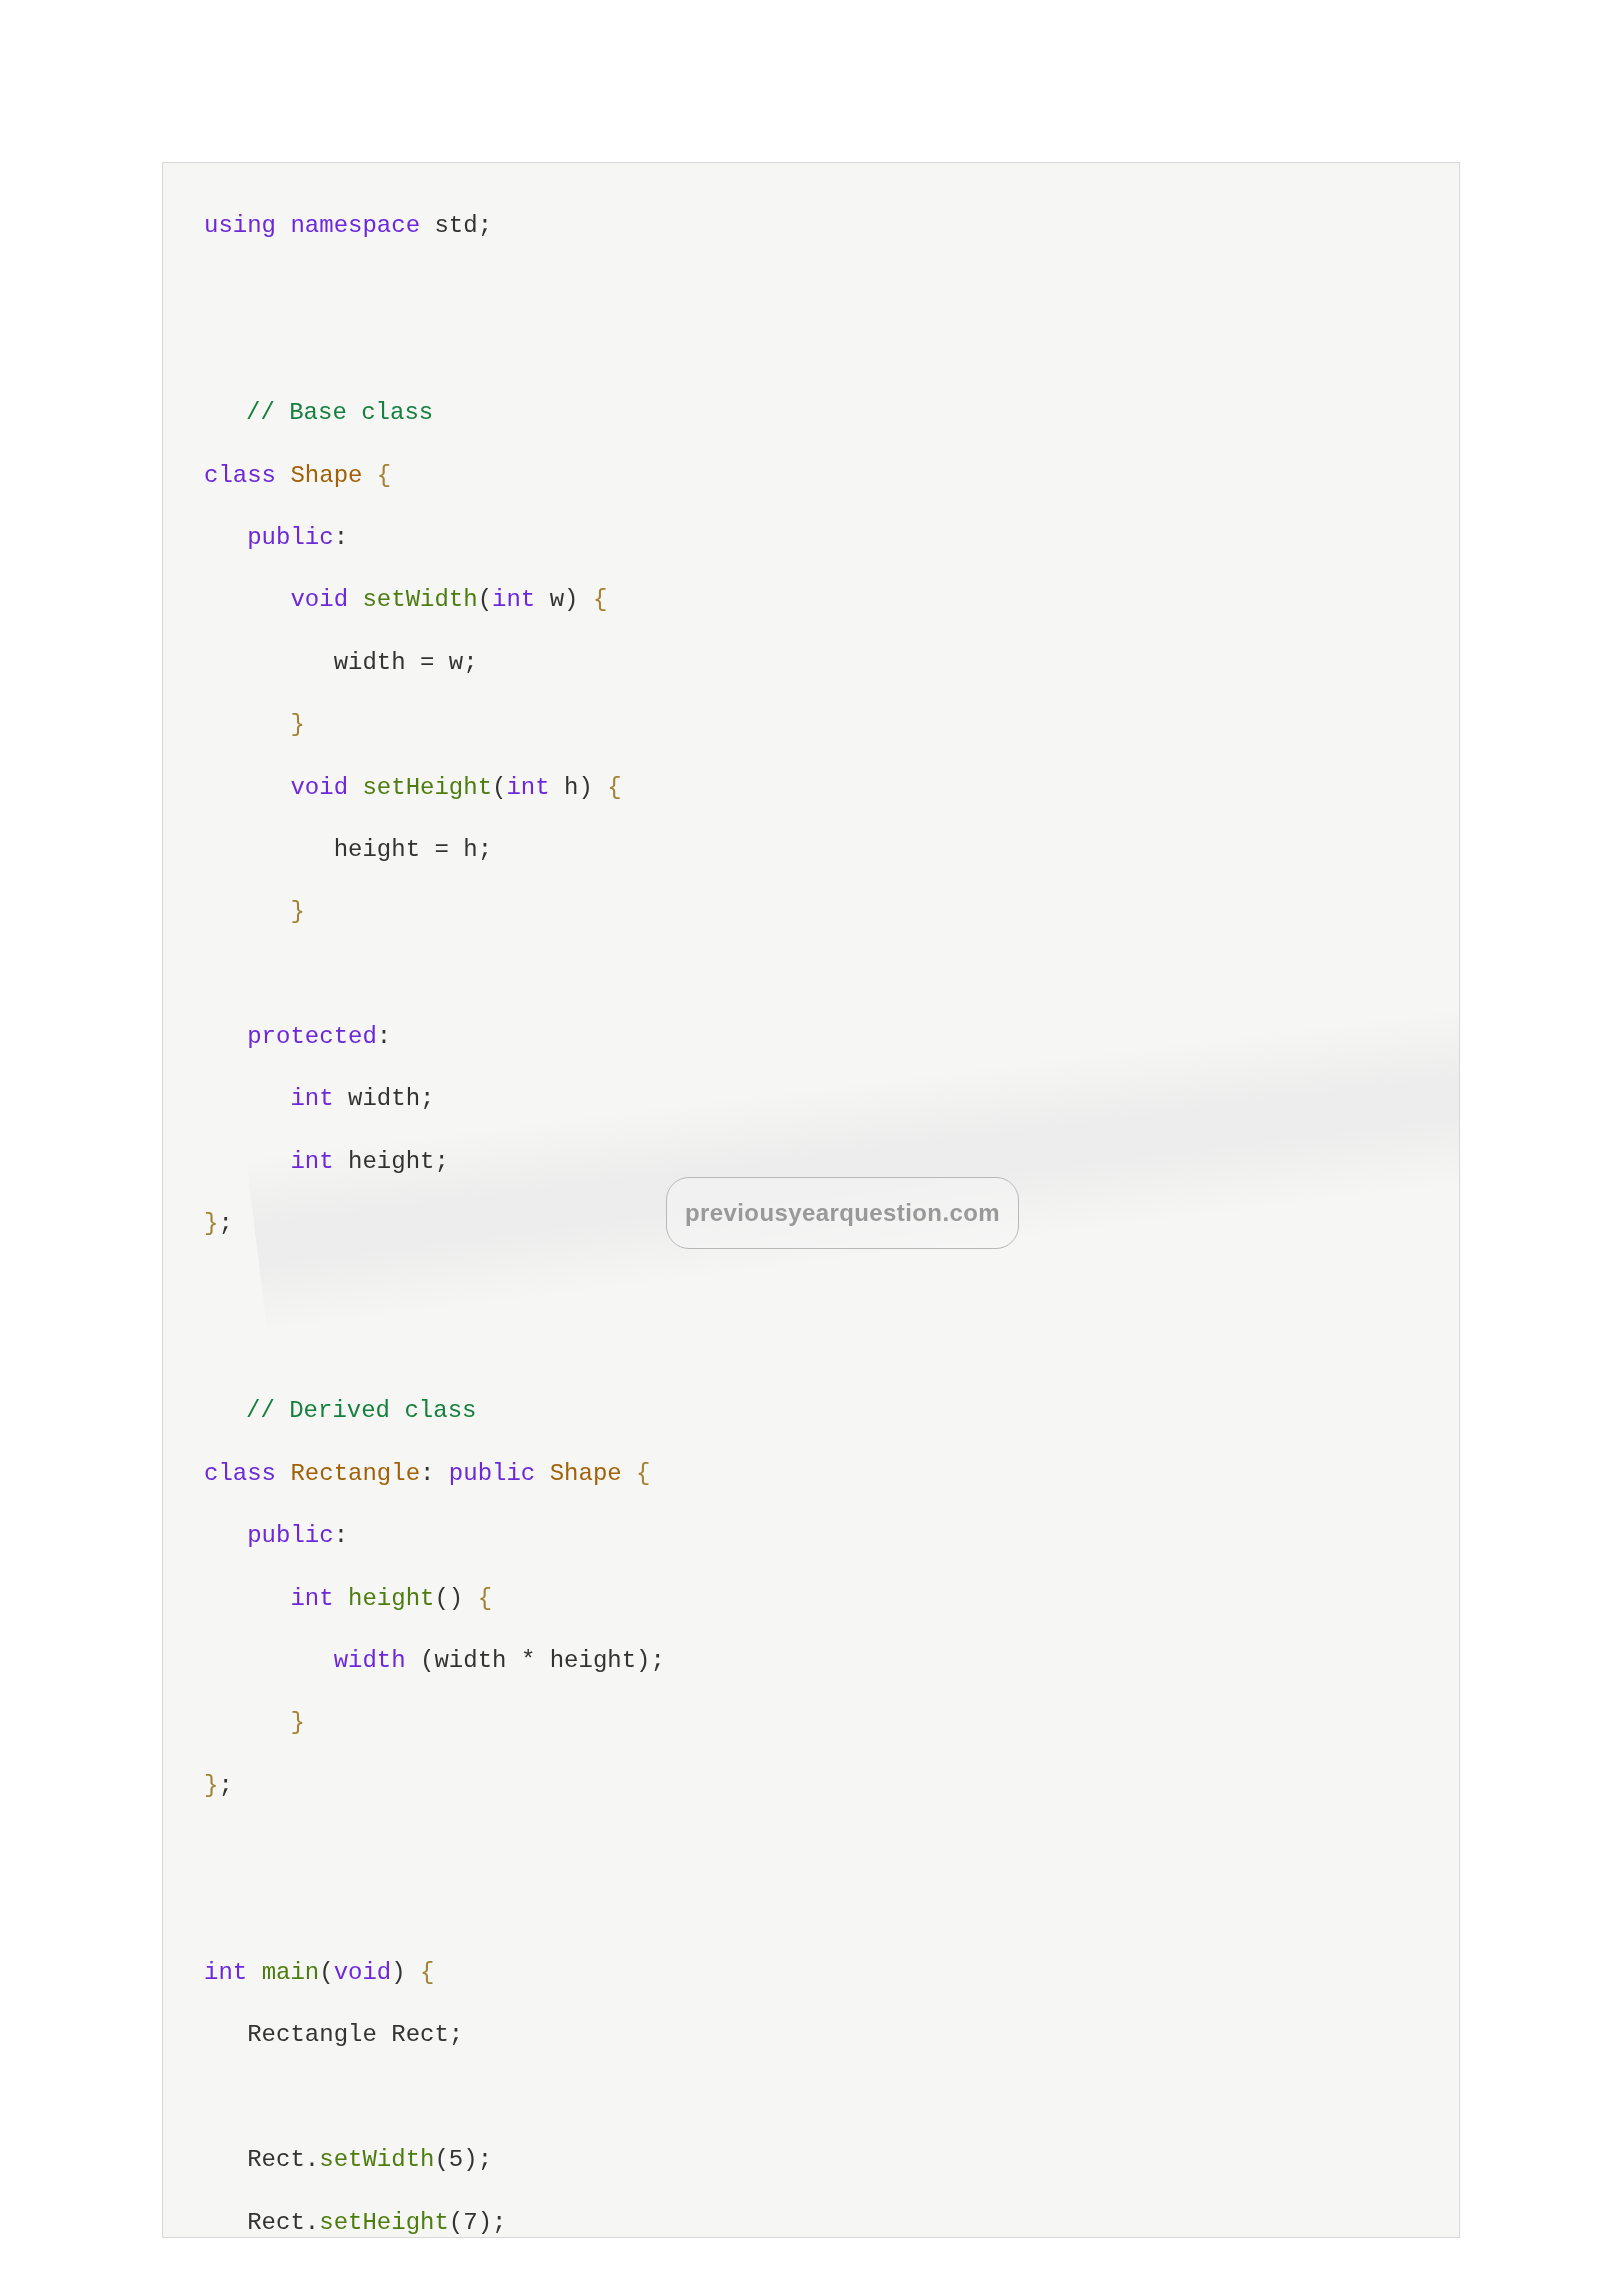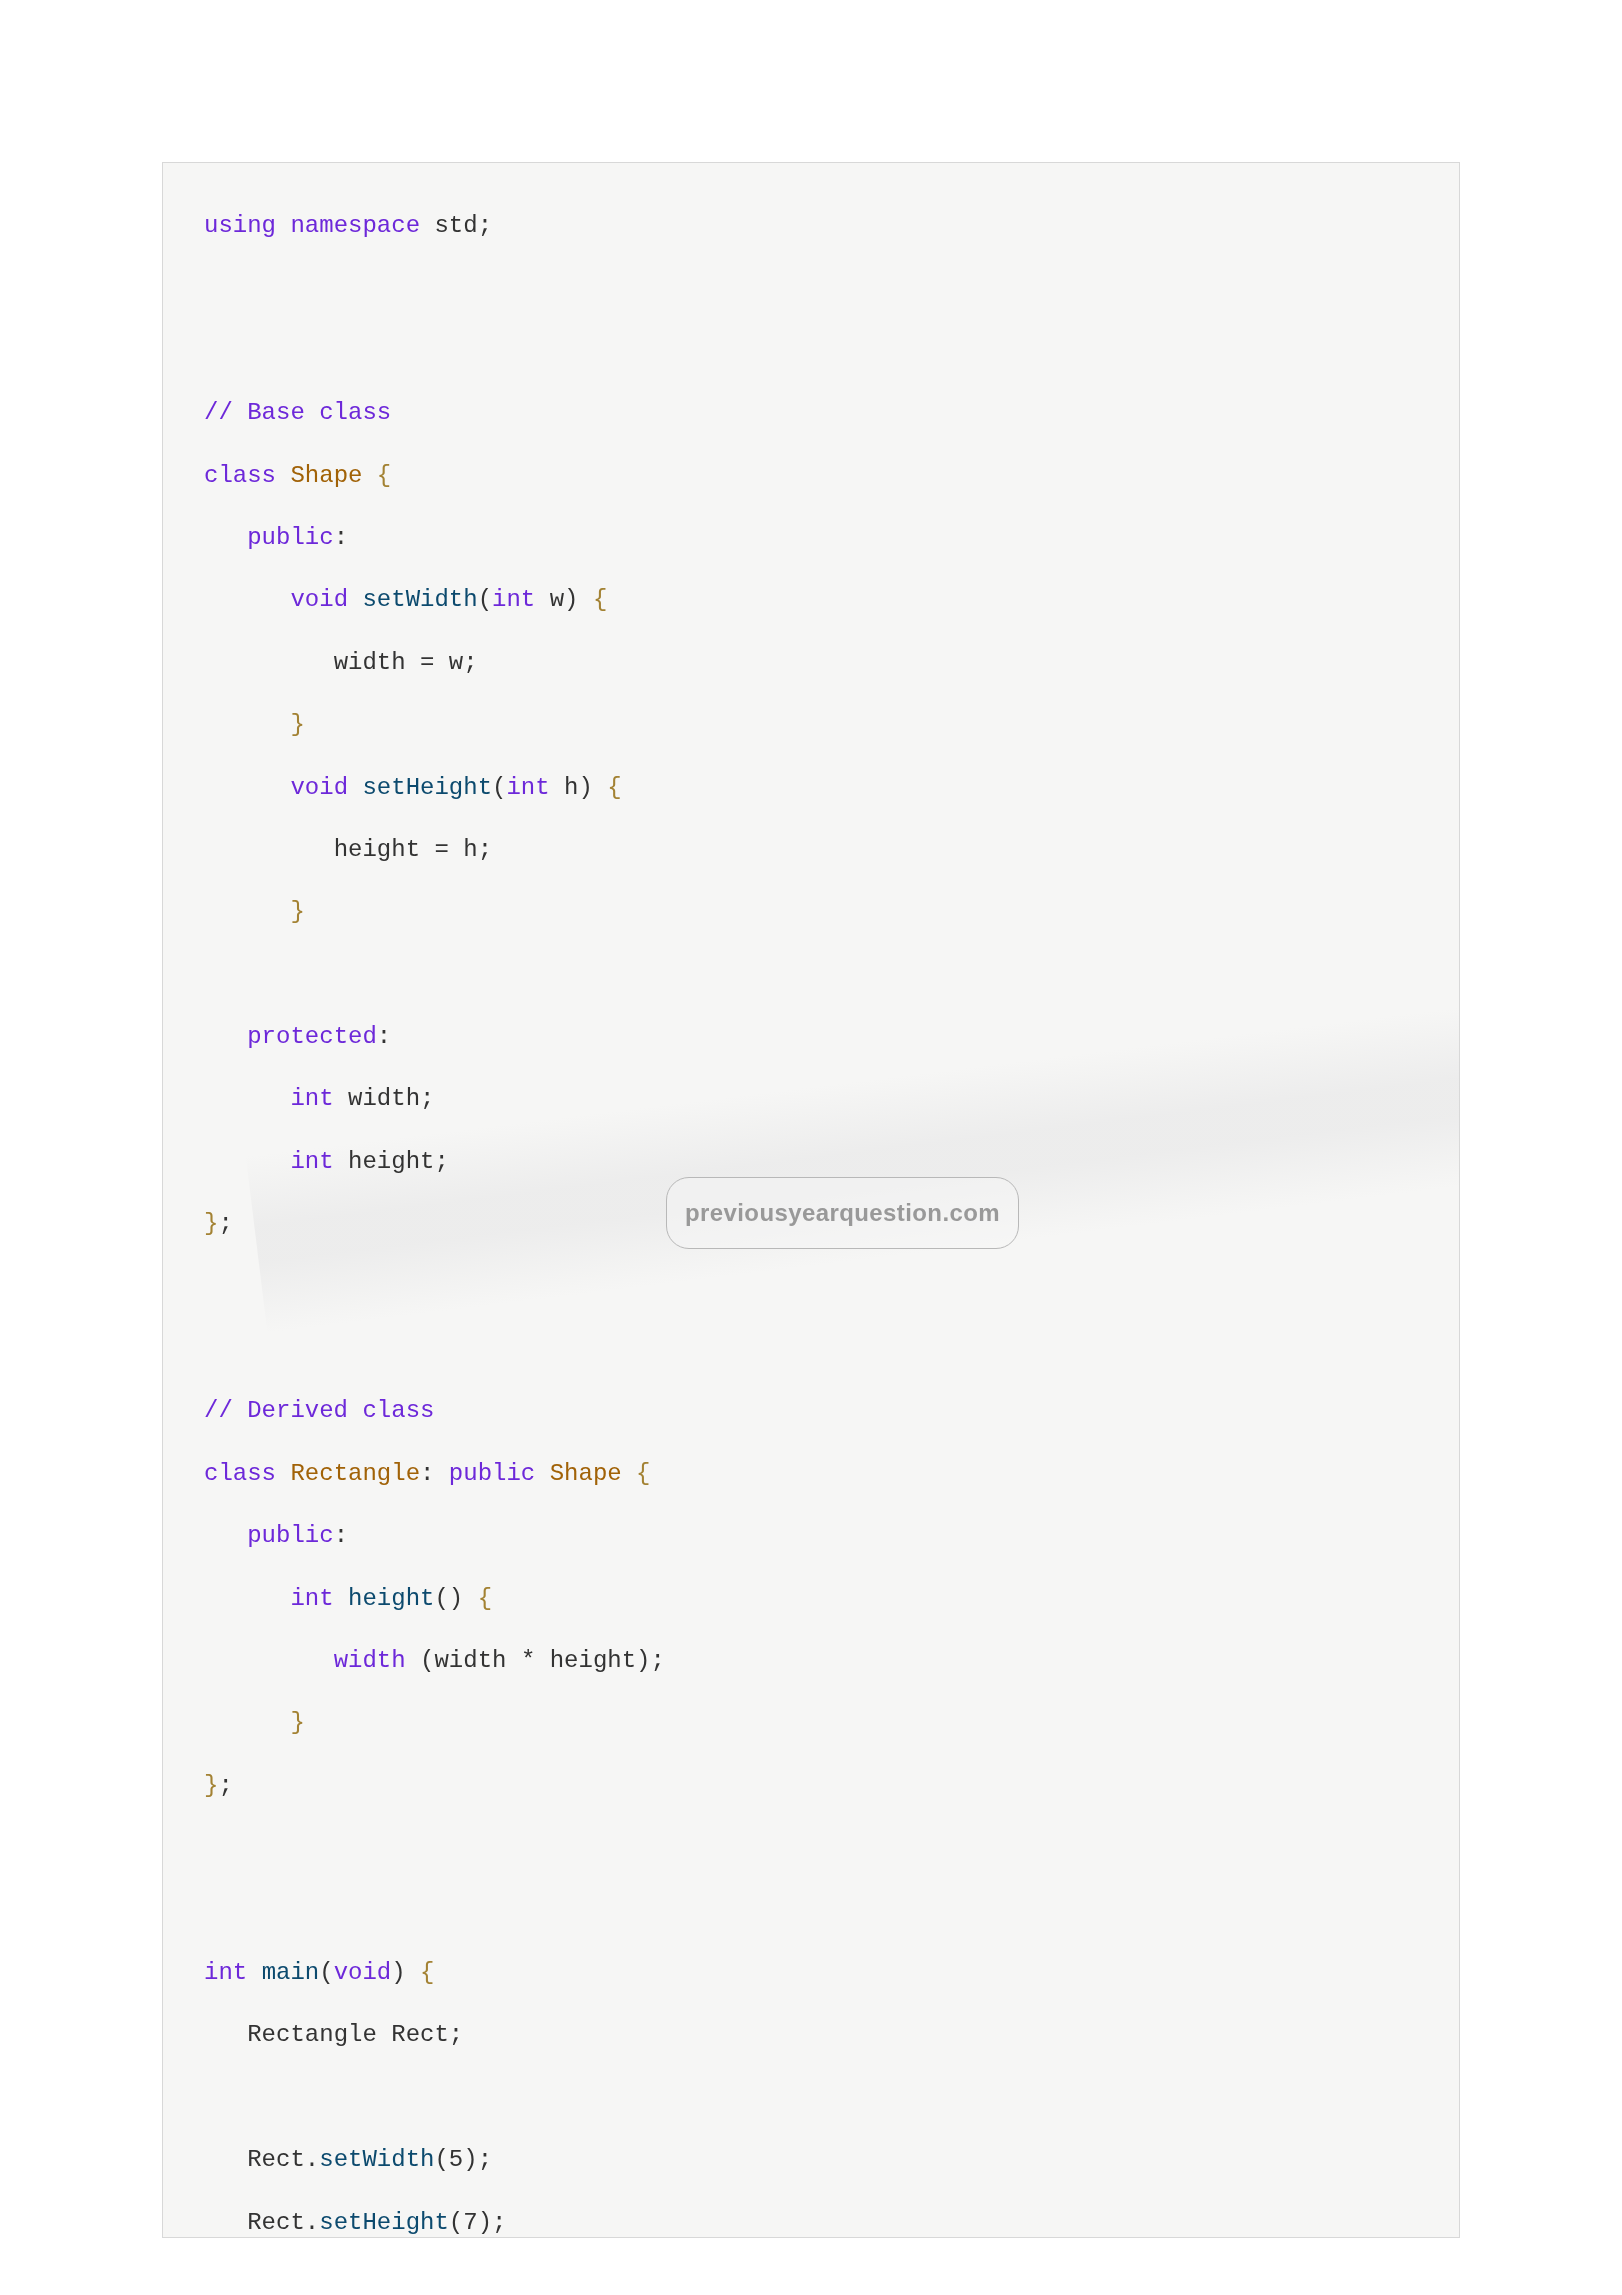--- a/index.html
+++ b/index.html
@@ -31,22 +31,22 @@
     font-family: Consolas, "Courier New", monospace;
     font-size: 24px;
     line-height: 2.6;
     white-space: pre;
     color: #333;
   }
   .kw { color: #6d28d9; }       
   .cls { color: #a16207; }      
   .punc { color: #333; }        
   .brace { color: #a38233; }    
-  .fn { color: #0c4a6e; }
-  .comment { color: #6d28d9; }  
+  .fn { color: #4d7c0f; }
+  .comment { color: #15803d; margin-left: 42px; }  
   .op { color: #333; }
   .num { color: #333; }
   .semicolon { color: #333; }
 
   .watermark-strip {
     position: absolute;
     left: 89px;
     top: 917px;
     width: 1241px;
     height: 178px;

